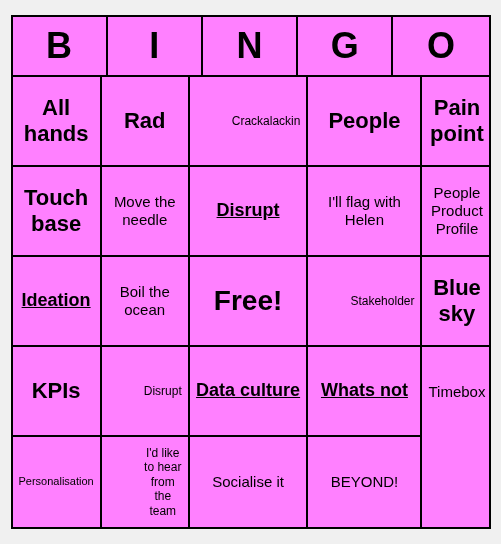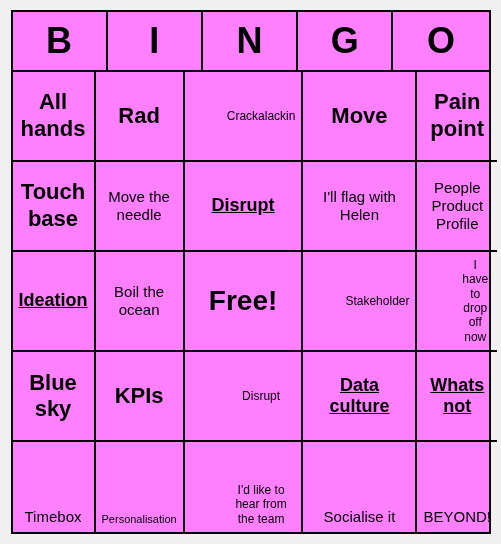--- a/index.html
+++ b/index.html
@@ -45,21 +45,20 @@
       justify-content: center;
       text-align: center;
       padding: 6px;
       color: #000;
     }
     .bingo-cell:nth-child(5n) {
       border-right: none;
     }
     .bingo-grid .bingo-cell:nth-last-child(-n+5) {
       border-bottom: none;
-      align-items: flex-end;
     }
     .bingo-cell span {
       display: block;
       line-height: 1.2;
     }
     .size-xl { font-size: 22px; font-weight: bold; }
     .size-lg { font-size: 18px; font-weight: bold; text-decoration: underline; }
     .size-md { font-size: 15px; }
     .size-sm { font-size: 12px; margin-left: 36px; }
     .size-xs { font-size: 11px; }
@@ -83,21 +82,21 @@
   <div class="bingo-cell">
         <span class="size-xl">All hands</span>
       </div>
       <div class="bingo-cell">
         <span class="size-xl">Rad</span>
       </div>
       <div class="bingo-cell">
         <span class="size-sm">Crackalackin</span>
       </div>
       <div class="bingo-cell">
-        <span class="size-xl">Move</span>
+        <span class="size-xl">People</span>
       </div>
       <div class="bingo-cell">
         <span class="size-xl">Pain point</span>
       </div>
       <div class="bingo-cell">
         <span class="size-xl">Touch base</span>
       </div>
       <div class="bingo-cell">
         <span class="size-md">Move the needle</span>
       </div>
@@ -114,23 +113,20 @@
         <span class="size-lg">Ideation</span>
       </div>
       <div class="bingo-cell">
         <span class="size-md">Boil the ocean</span>
       </div>
       <div class="bingo-cell">
         <span class="free-cell">Free!</span>
       </div>
       <div class="bingo-cell">
         <span class="size-sm">Stakeholder</span>
-      </div>
-      <div class="bingo-cell">
-        <span class="size-sm">I have to drop off now</span>
       </div>
       <div class="bingo-cell">
         <span class="size-xl">Blue sky</span>
       </div>
       <div class="bingo-cell">
         <span class="size-xl">KPIs</span>
       </div>
       <div class="bingo-cell">
         <span class="size-sm">Disrupt</span>
       </div>

